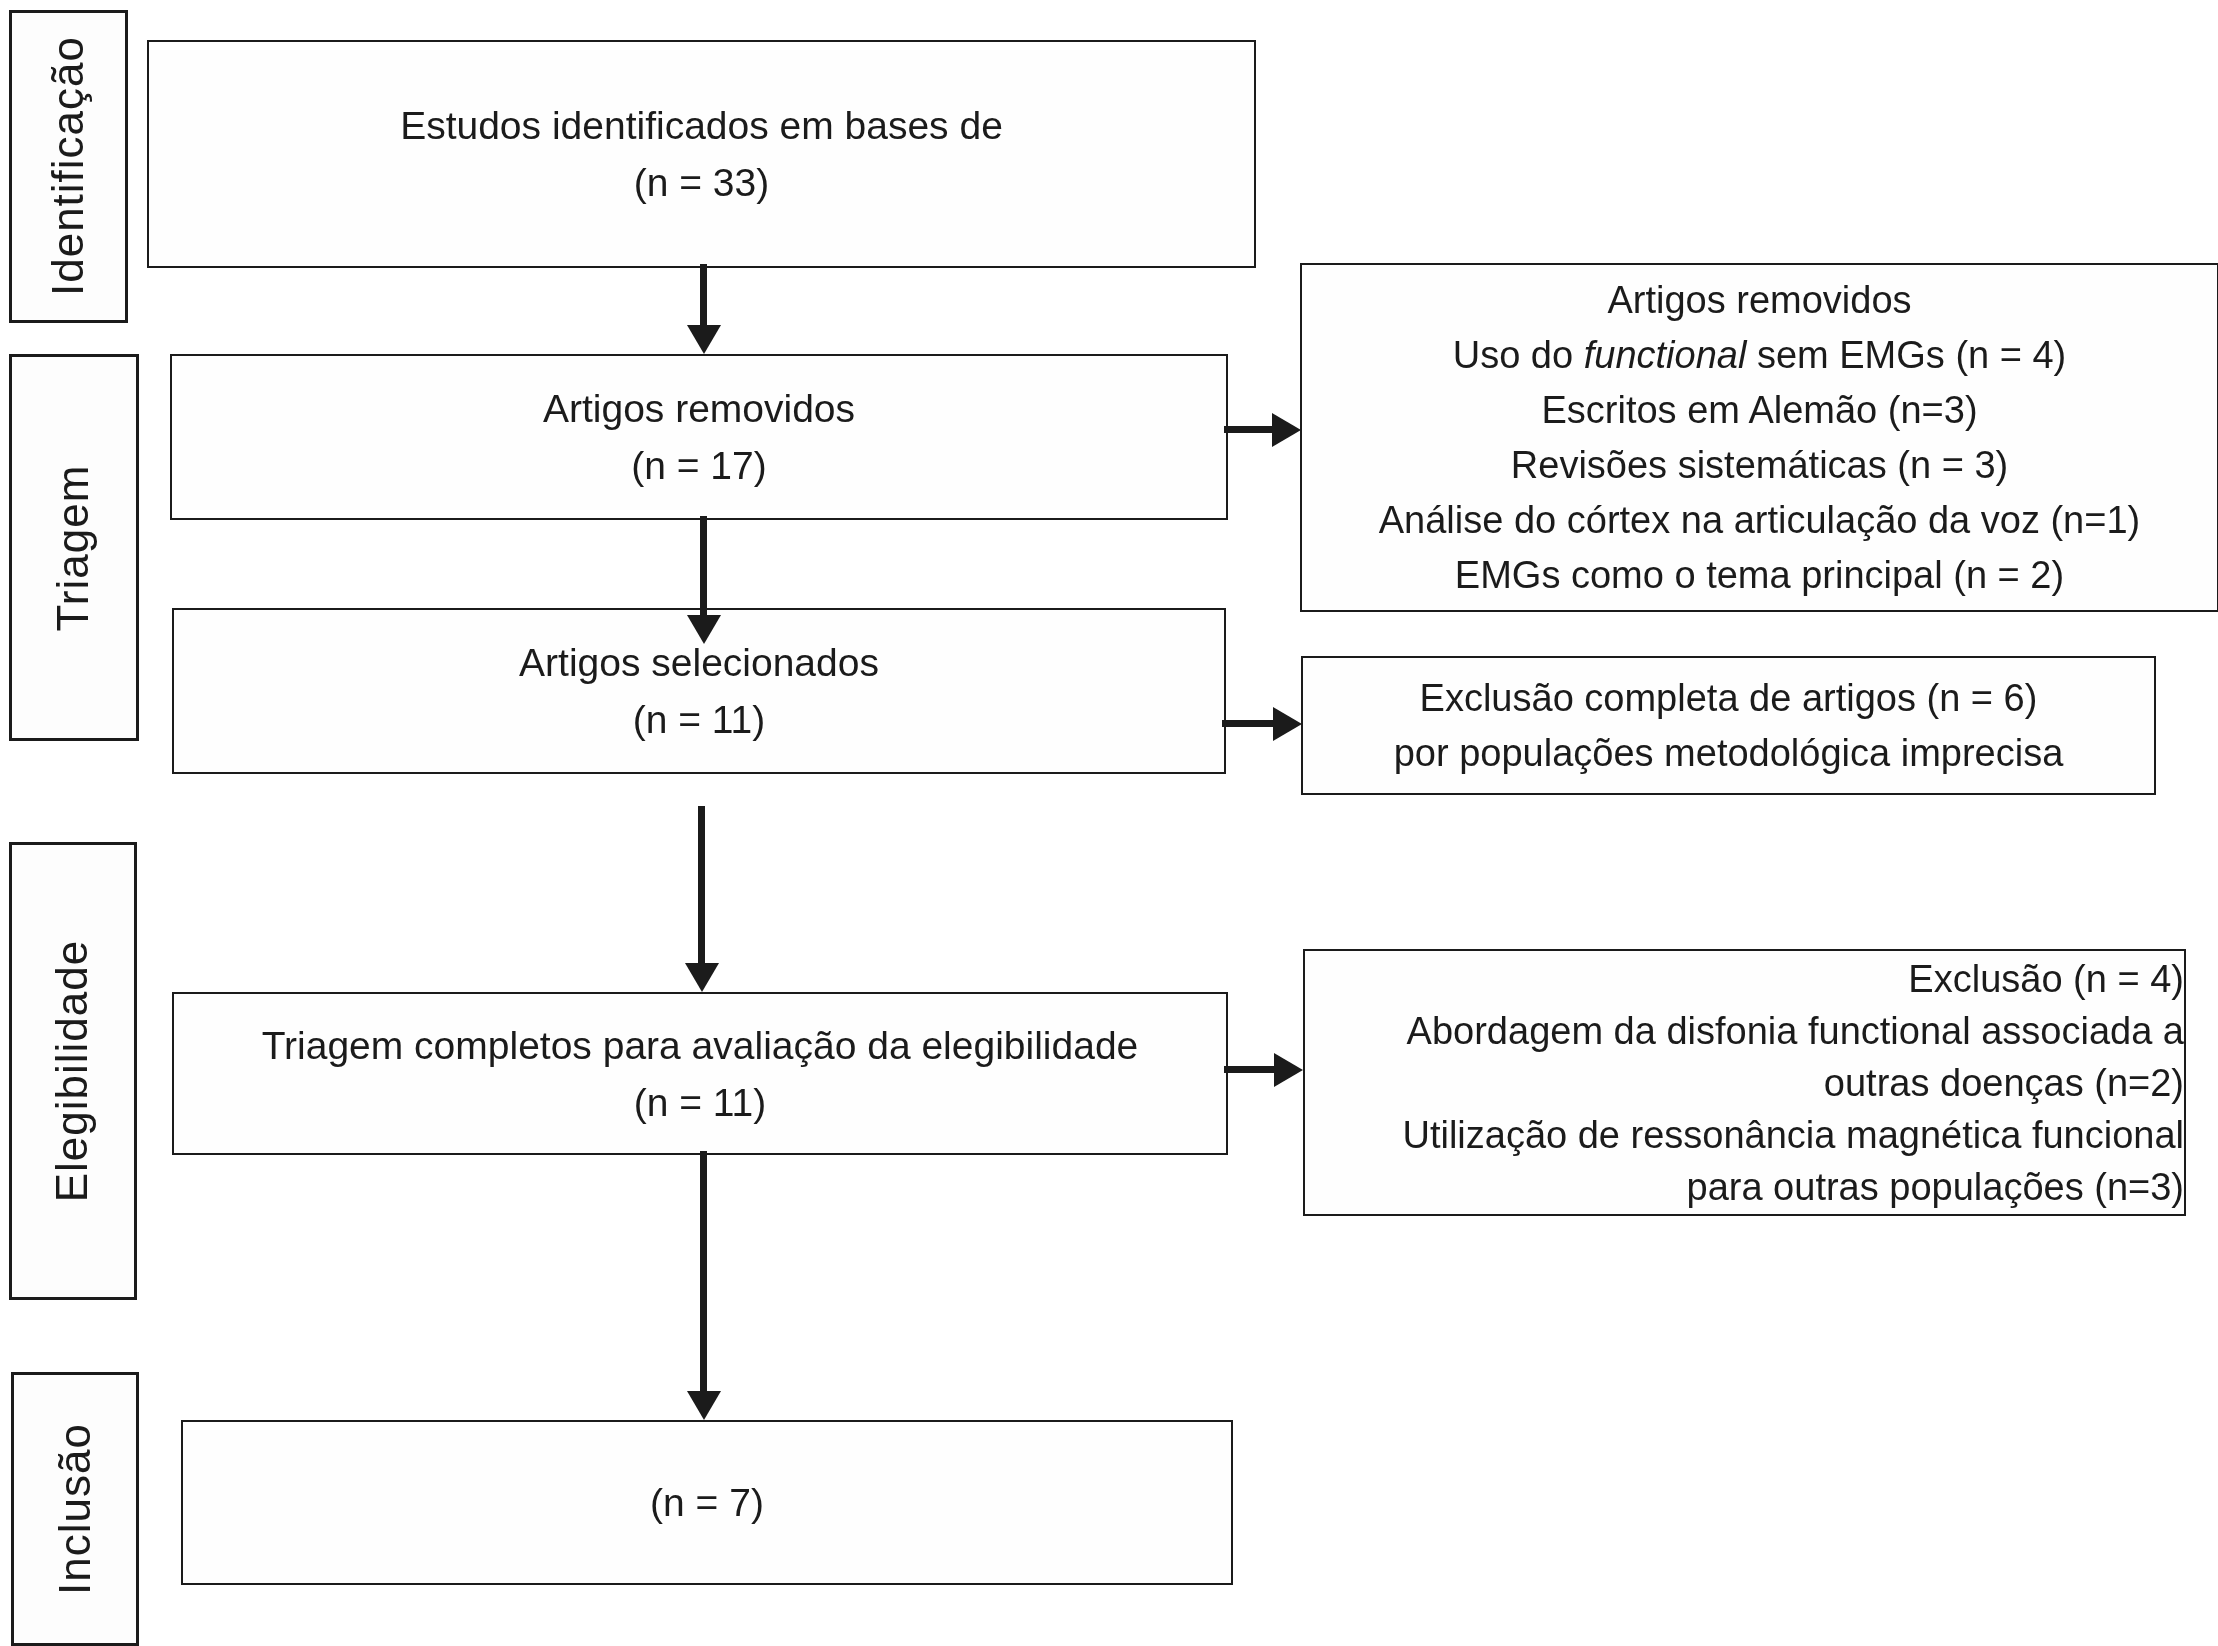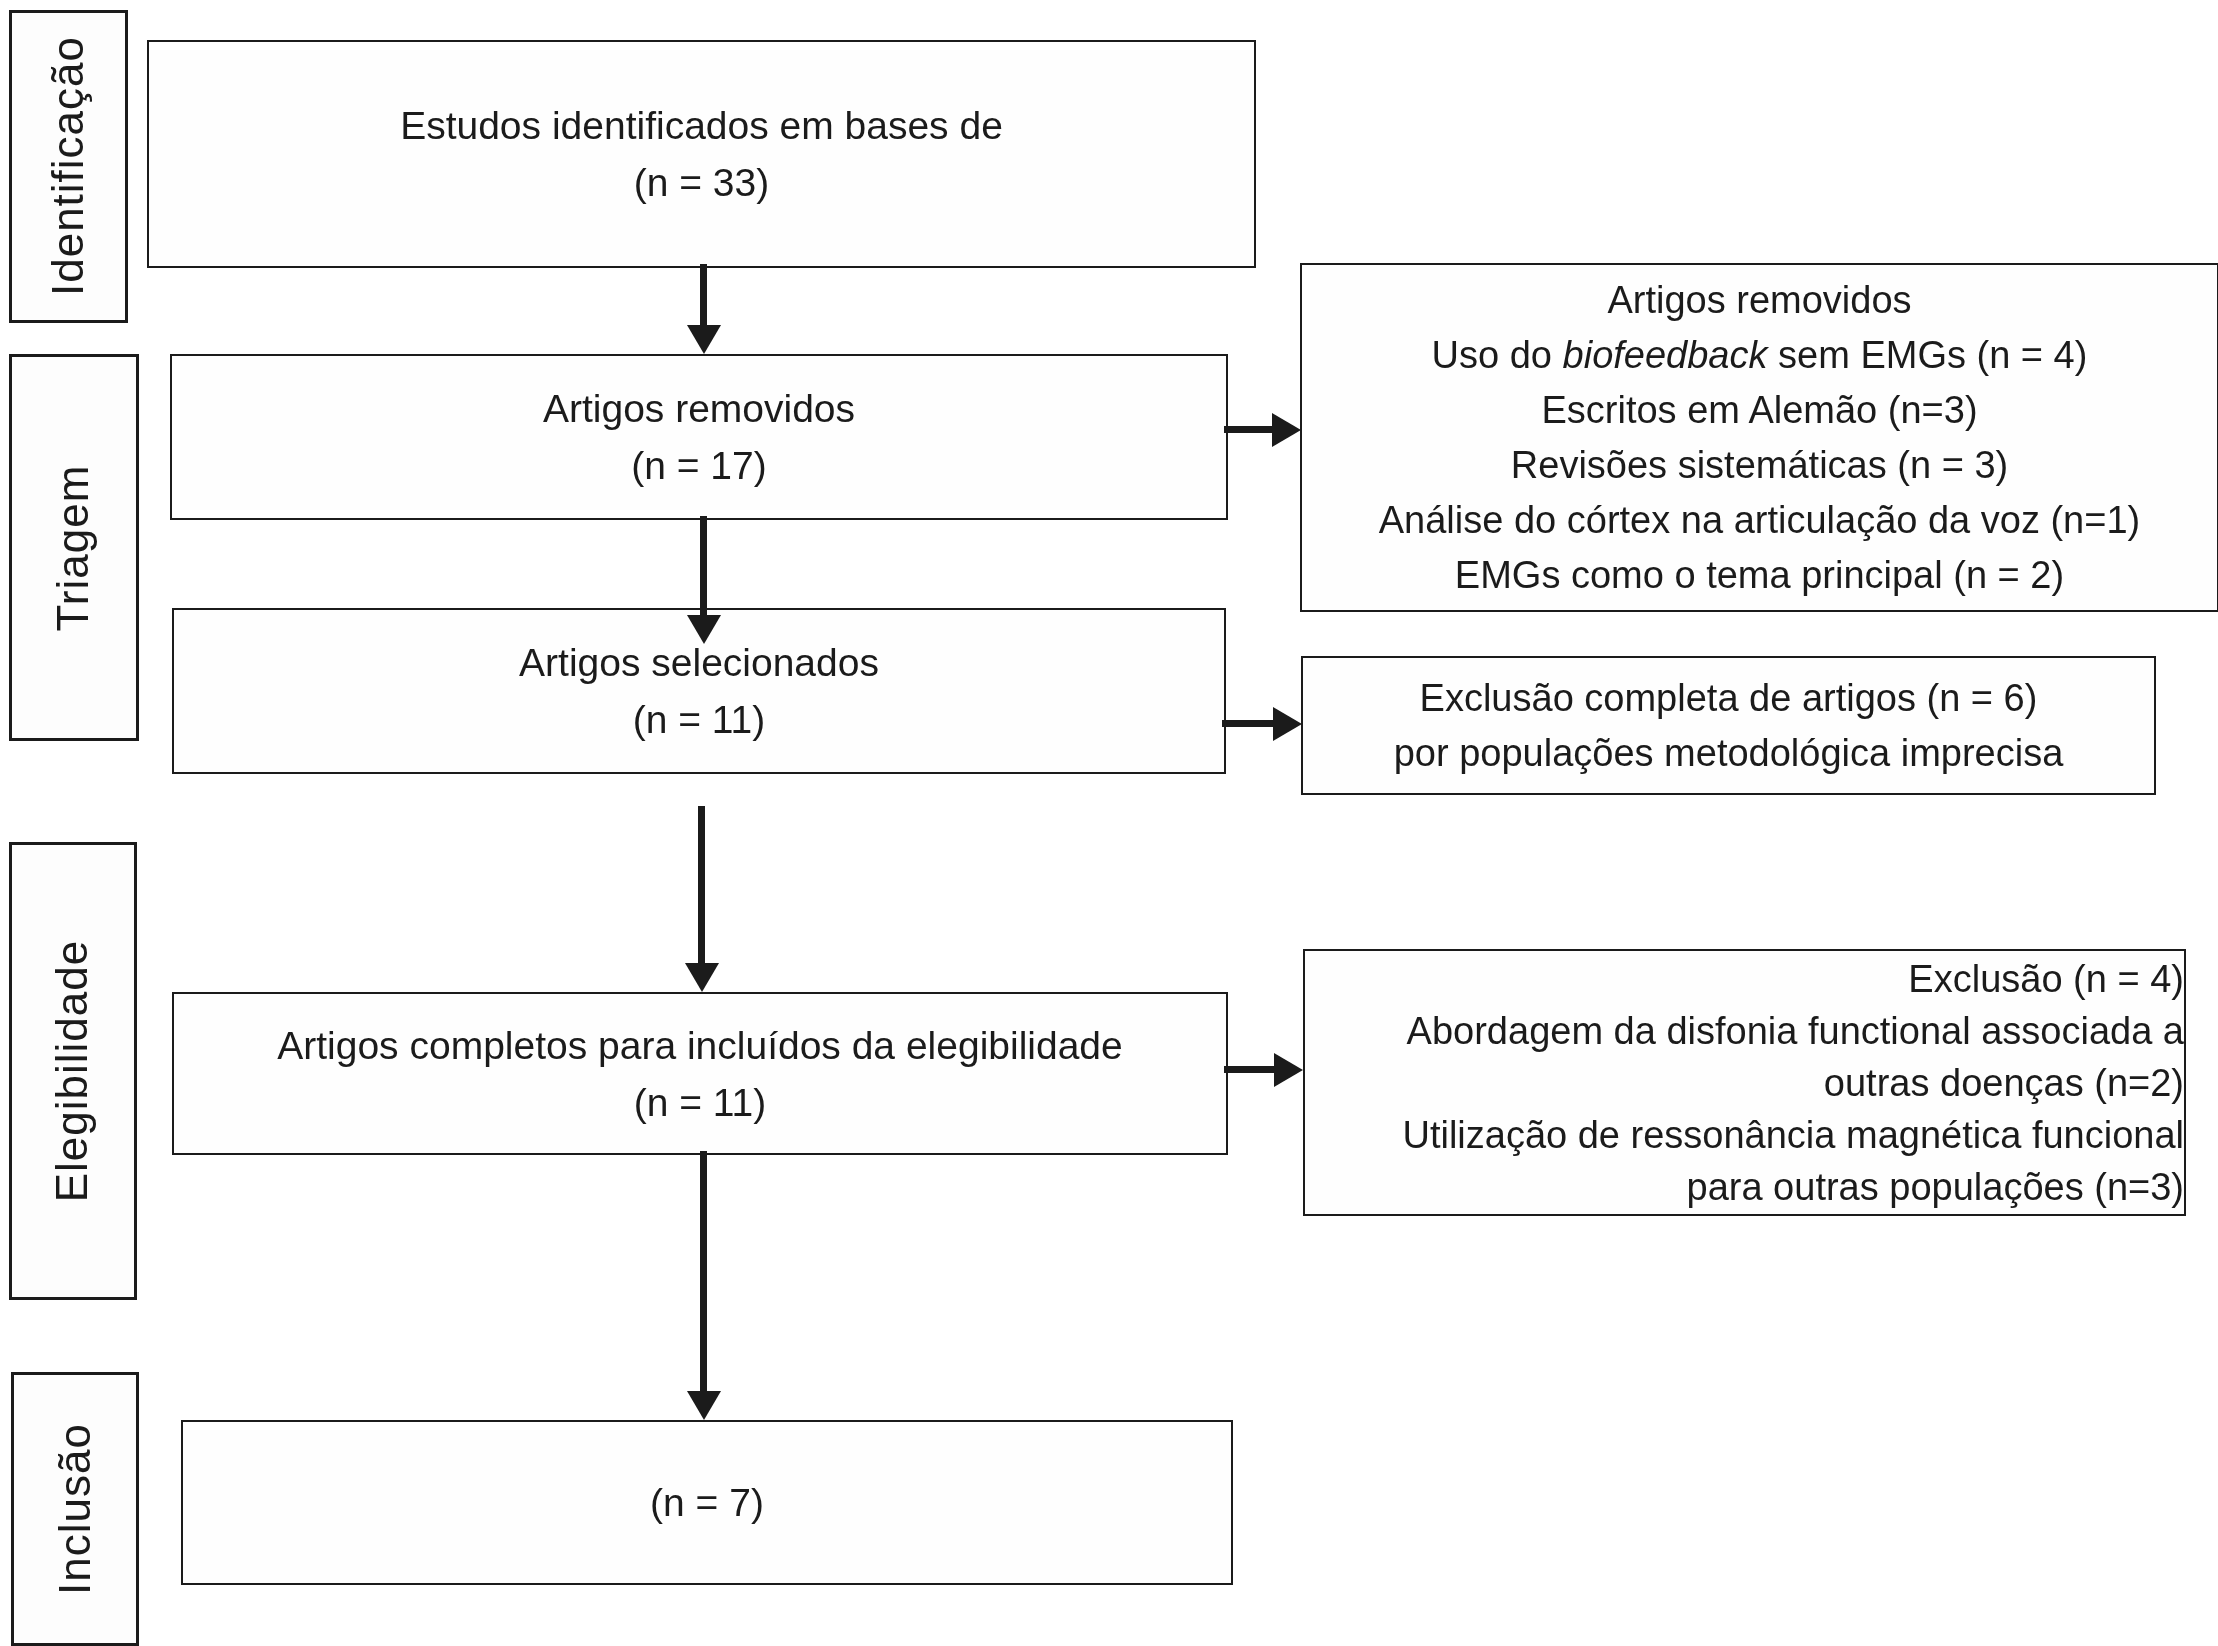--- a/index.html
+++ b/index.html
@@ -127,31 +127,31 @@
   <div>Artigos removidos</div>
   <div>(n = 17)</div>
 </div>
 
 <div class="fbox" id="box-selected">
   <div>Artigos selecionados</div>
   <div>(n = 11)</div>
 </div>
 
 <div class="fbox" id="box-fulltext">
-  <div>Artigos completos para incluídos da elegibilidade</div>
+  <div>Triagem completos para avaliação da elegibilidade</div>
   <div>(n = 11)</div>
 </div>
 
 <div class="fbox" id="box-included">
   <div>(n = 7)</div>
 </div>
 
 <div class="sbox" id="note-removed-reasons">
   <div>Artigos removidos</div>
-  <div><span>Uso do </span><span class="italic">biofeedback</span><span> sem EMGs (n = 4)</span></div>
+  <div><span>Uso do </span><span class="italic">functional</span><span> sem EMGs (n = 4)</span></div>
   <div>Escritos em Alemão (n=3)</div>
   <div>Revisões sistemáticas (n = 3)</div>
   <div>Análise do córtex na articulação da voz (n=1)</div>
   <div>EMGs como o tema principal (n = 2)</div>
 </div>
 
 <div class="sbox" id="note-full-exclusion">
   <div>Exclusão completa de artigos (n = 6)</div>
   <div>por populações metodológica imprecisa</div>
 </div>

